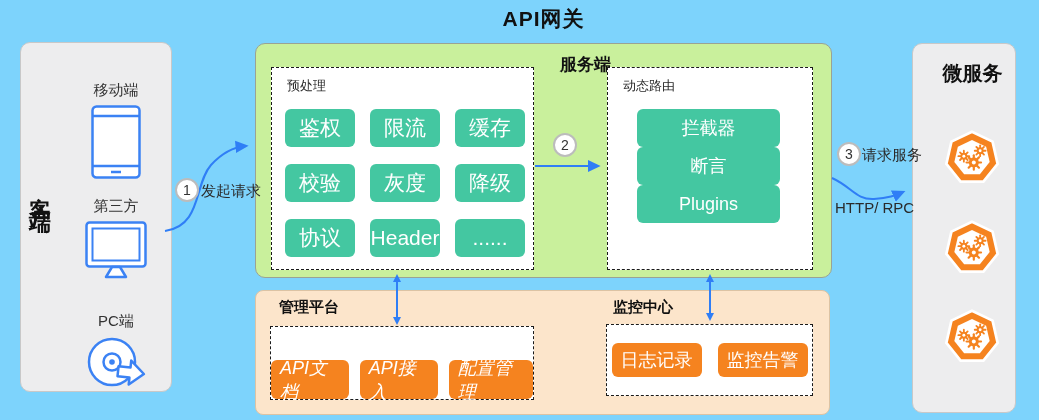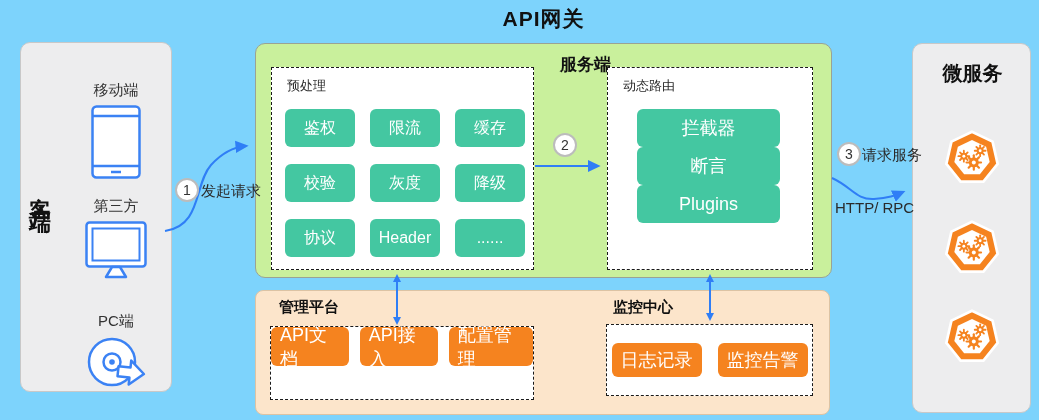--- a/index.html
+++ b/index.html
@@ -6,21 +6,21 @@
   body { font-family:"Liberation Sans","DejaVu Sans",sans-serif; background:#fff; }
   #canvas { position:relative; width:1039px; height:420px; background:#7dd3fc; overflow:hidden; }
 
   .abs { position:absolute; }
   .page-title { left:255px; top:5px; width:577px; text-align:center;
     font-size:21px; font-weight:bold; color:#111; letter-spacing:1px; }
 
   
   .gray-panel { background:#ededee; border:1px solid #c8c8c8; border-radius:10px; }
   #client-panel { left:20px; top:42px; width:152px; height:350px; }
-  #micro-panel  { left:912px; top:43px; width:119px; height:370px; }
+  #micro-panel  { left:912px; top:43px; width:104px; height:370px; }
 
   .vertical-title { left:8px; top:136px; writing-mode:vertical-rl; text-orientation:upright;
     font-size:22px; font-weight:bold; color:#111; letter-spacing:7px; line-height:1; }
 
   .client-label { width:110px; left:40px; text-align:center; font-size:15px; color:#333; }
   .micro-title { left:0; top:16px; width:119px; text-align:center; font-size:20px; font-weight:bold; color:#111; }
 
   
   #server-panel { left:255px; top:43px; width:577px; height:235px;
     background:#c9f09c; border:1px solid #9aa394; border-radius:10px; }
@@ -29,28 +29,28 @@
   .dashed-box { background:#fff; border:1.5px dashed #1a1a1a; }
   #pre-box   { left:15px;  top:23px; width:263px; height:203px; }
   #route-box { left:351px; top:23px; width:206px; height:203px; }
   .box-title { left:15px; top:9px; font-size:13px; color:#2a2a2a; }
 
   .pre-grid { left:13px; top:41px; width:240px; display:grid;
     grid-template-columns:70px 70px 70px; grid-auto-rows:38px; column-gap:15px; row-gap:17px; }
   .route-col { left:29px; top:41px; width:143px; display:flex; flex-direction:column; }
 
   .chip { background:#44c7a1; color:#fff; border-radius:6px; display:flex;
-    align-items:center; justify-content:center; font-size:16px; height:38px; }
+    align-items:center; justify-content:center; font-size:21px; height:38px; }
   .route-col .chip { font-size:18px; }
 
   
   #mgmt-panel { left:255px; top:290px; width:575px; height:125px;
     background:#fce5cb; border:1px solid #dcc3a4; border-radius:8px; }
   .mgmt-label { font-size:15px; font-weight:bold; color:#111; }
-  #mgmt-box    { left:14px;  top:35px; width:264px; height:74px; display:flex; align-items:flex-start; justify-content:center; gap:11px; }
+  #mgmt-box    { left:14px;  top:35px; width:264px; height:74px; display:flex; align-items:flex-end; justify-content:center; gap:11px;font-style:italic; }
   #monitor-box { left:350px; top:33px; width:207px; height:72px; display:flex; align-items:center; justify-content:center; gap:16px; }
   .ochip { background:#f5831f; color:#fff; border-radius:6px; display:flex;
     align-items:center; justify-content:center; font-size:18px; height:39px; padding:0 9px; }
   #monitor-box .ochip { height:34px; }
 
   
   .num-circle { width:24px; height:24px; border-radius:50%; background:#fff;
     border:2px solid #bcbcbc; color:#333; font-size:14px;
     display:flex; align-items:center; justify-content:center; }
   .flow-label { font-size:15px; color:#2a2a2a; white-space:nowrap;text-align:center; }

